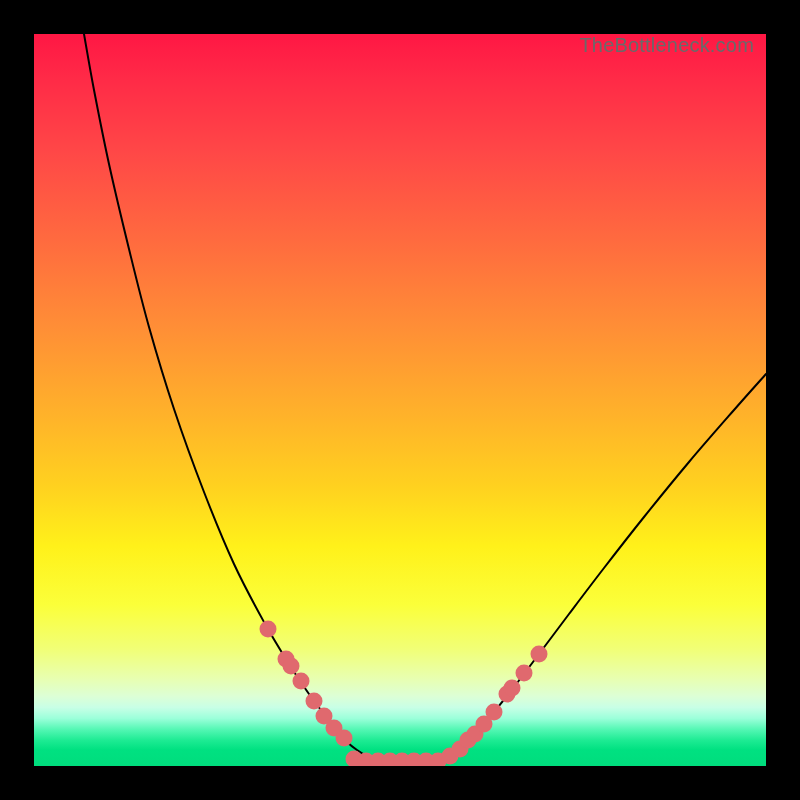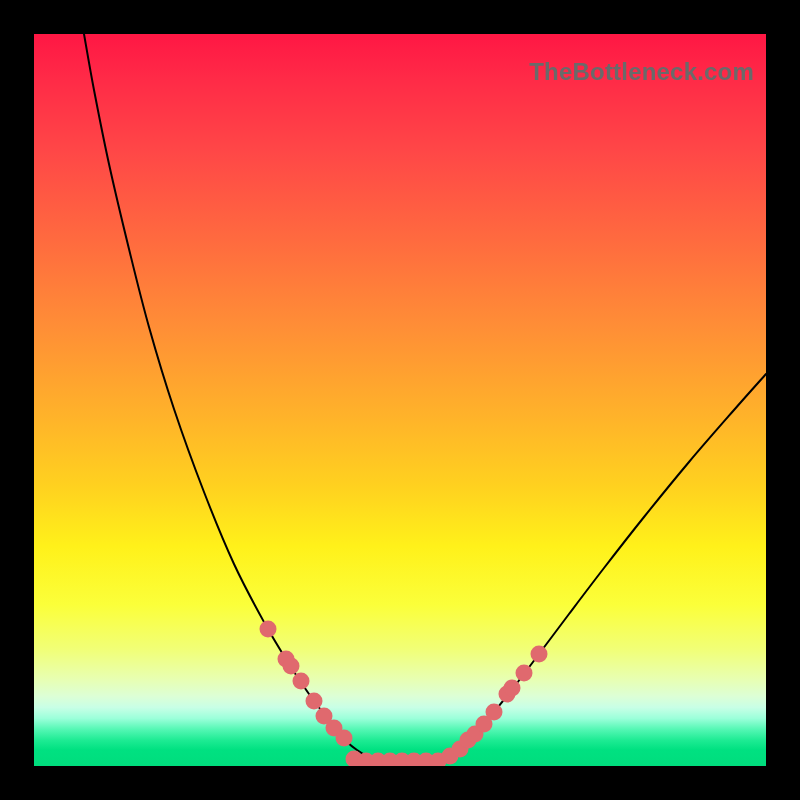--- a/index.html
+++ b/index.html
@@ -23,24 +23,24 @@
     width: 732px;
     height: 732px;
     overflow: hidden;
   }
   .gradient-bg {
     position: absolute;
     inset: 0;
   }
   .watermark {
     position: absolute;
-    top: 24px;
+    top: 0;
     right: 12px;
-    font-size: 24px;
-    font-weight: 700;
+    font-size: 20px;
+    font-weight: 400;
     color: #6a6a6a;
     letter-spacing: 0.2px;
     font-family: Arial, Helvetica, sans-serif;
   }
   svg.curve-layer {
     position: absolute;
     inset: 0;
   }
 </style>
 </head>

